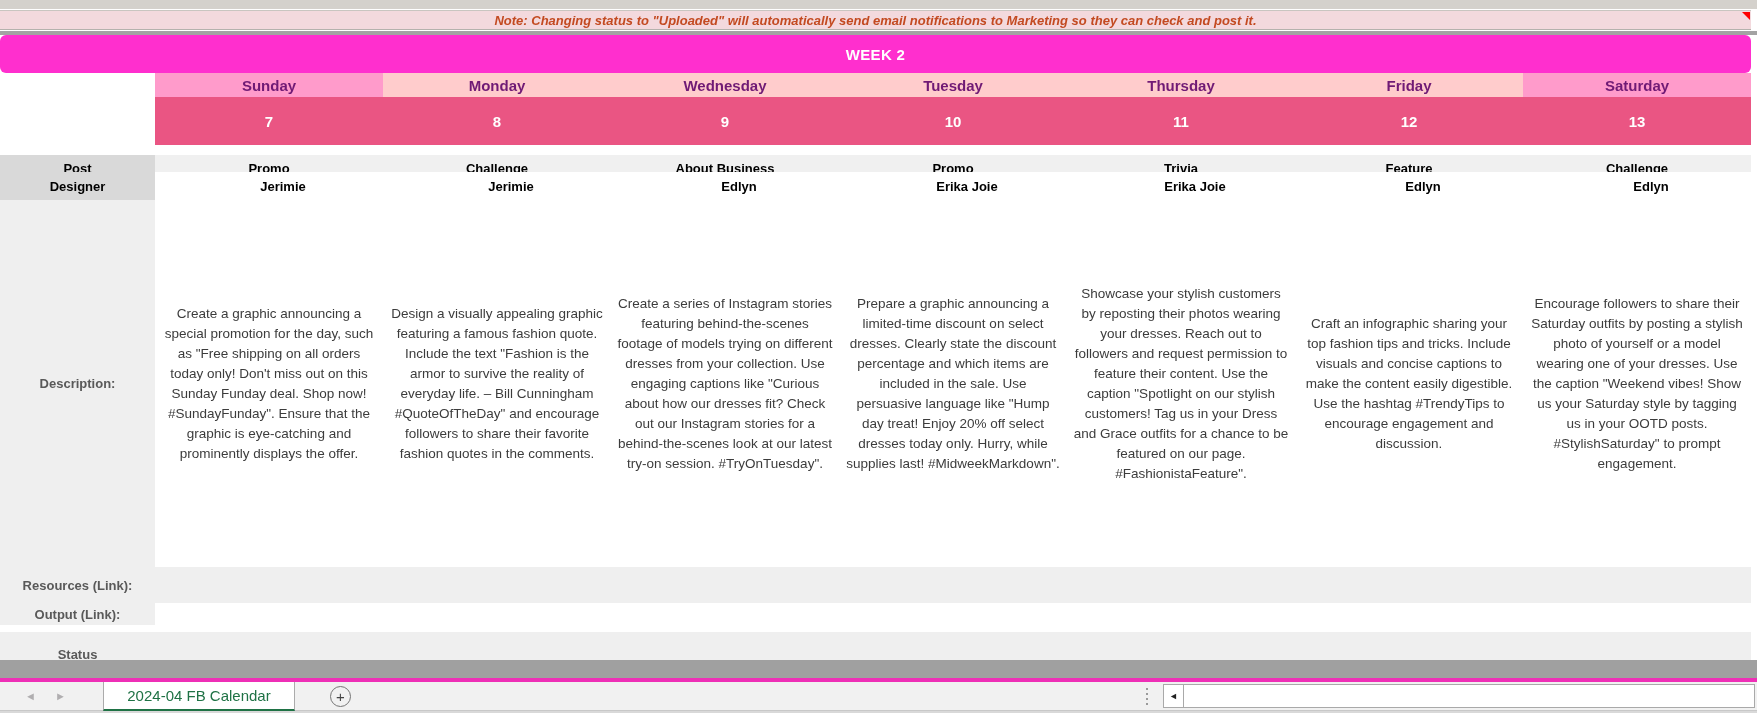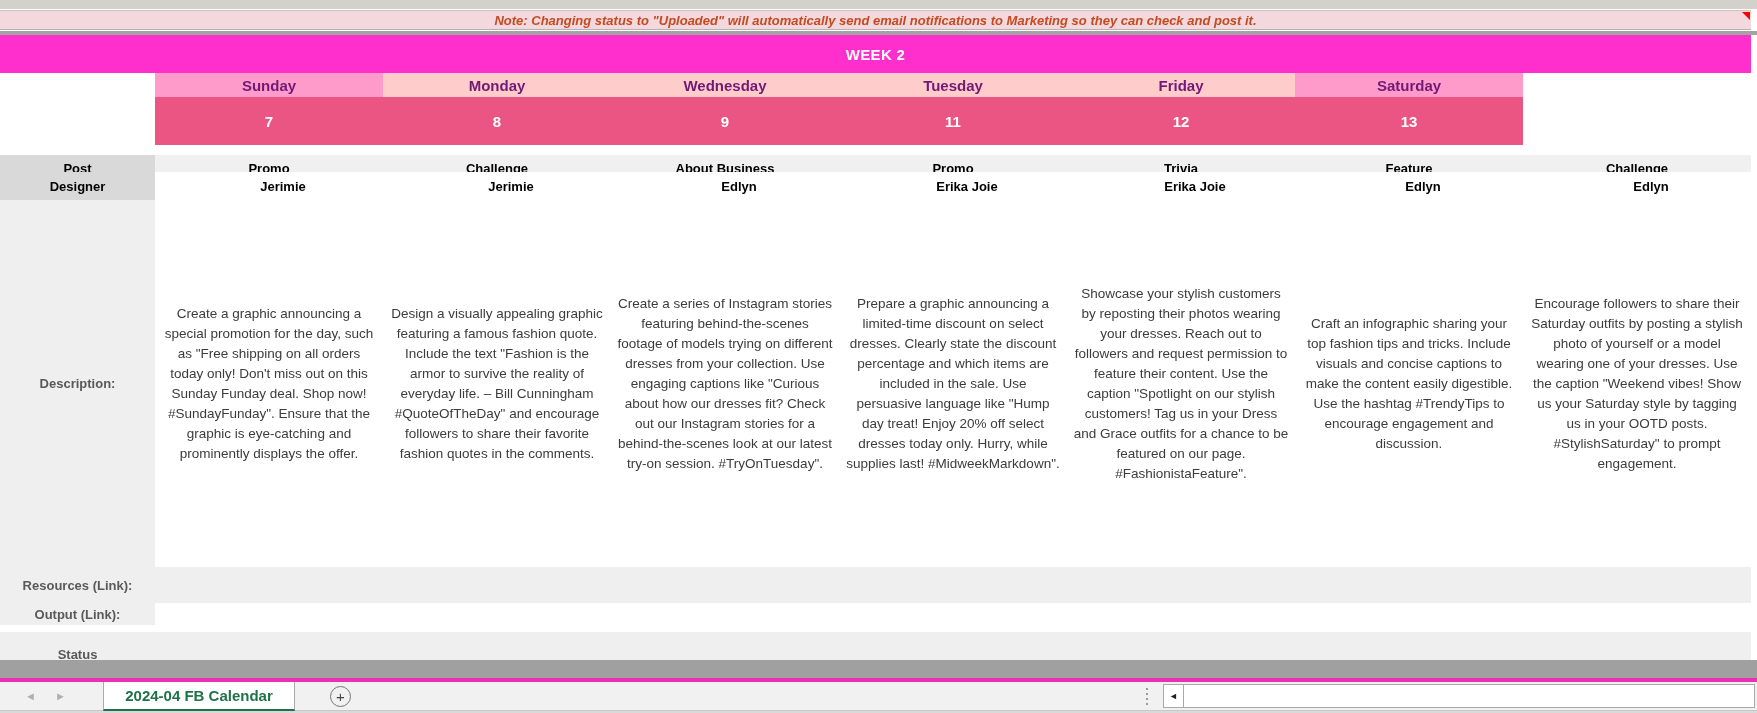--- a/index.html
+++ b/index.html
@@ -12,21 +12,21 @@
   .top-strip   { top:0; width:1757px; height:10px; background:#d4d1cc; border-bottom:1px solid #ffffff; }
   .note-row    { top:10px; width:1751px; height:20px; background:#f3d9dd; border-top:1px solid #c9c5c0; border-bottom:1px solid #b5b2ad;
                  display:flex; align-items:center; justify-content:center; }
   .note-text   { color:#c34a21; font-weight:bold; font-style:italic; font-size:13px; }
   .note-tri    { position:absolute; right:1px; top:1px; width:0; height:0;
                  border-left:8px solid transparent; border-top:8px solid #ff0000; }
   .gray-div    { top:31px; width:1757px; height:4px; background:#a3a3a3; }
 
   
   .week-row    { top:35px; width:1751px; height:38px; background:#ff2fce;
-                 display:flex; align-items:center; justify-content:center; }
+                 display:flex; align-items:center; justify-content:center;border-radius:6px; }
   .week-text   { color:#ffffff; font-weight:bold; font-size:15px; letter-spacing:.3px; }
 
   
   .cal-row { position:absolute; left:0; width:1751px; display:grid; grid-template-columns:155px repeat(7,228px); }
   .cell    { display:flex; align-items:center; justify-content:center; text-align:center; }
 
   .row-days     { top:73px;  height:24px; }
   .row-dates    { top:97px;  height:48px; }
   .row-post     { top:155px; height:27px; }
   .row-designer { top:172px; height:28px; }
@@ -54,21 +54,21 @@
   .line-magenta { top:678px; width:1757px; height:4px;  background:#ee2fb6; }
 
   
   .tab-bar { top:682px; width:1757px; height:29px; background:#f1f1f1; border-bottom:1px solid #c8c8c8; }
   .navarr  { position:absolute; top:8px; font-size:11px; color:#b0aeb0; cursor:default; }
   .nav-l   { left:25px; }
   .nav-r   { left:55px; }
   .sheet-tab { position:absolute; left:103px; top:0; width:192px; height:29px; background:#ffffff;
                border-left:1px solid #ababab; border-right:1px solid #ababab; border-bottom:2px solid #1f7245;
                display:flex; align-items:center; justify-content:center;
-               color:#1f7245; font-weight:bold; font-size:15px; }
+               color:#1f7245; font-weight:normal; font-size:15px; }
   .add-btn { position:absolute; left:330px; top:4px; width:21px; height:21px; border:1px solid #757575; border-radius:50%;
              display:flex; align-items:center; justify-content:center; color:#444444; font-size:15px; line-height:1; background:transparent; }
   .grip    { position:absolute; left:1146px; top:6px; display:flex; flex-direction:column; gap:3px; }
   .grip i  { width:2px; height:2px; background:#9a9a9a; display:block; }
   .hscroll { position:absolute; left:1163px; top:2px; width:592px; height:24px; background:#ffffff; border:1px solid #a9a9a9; display:flex; }
   .hs-arrow{ width:20px; height:100%; border-right:1px solid #a9a9a9; display:flex; align-items:center; justify-content:center;
              font-size:9px; color:#222222; }
   .hs-track{ flex:1; background:#ffffff; }
   .bottom-strip { top:711px; width:1757px; height:2px; background:#d9d9d9; }
 </style>
@@ -85,29 +85,31 @@
 <div class="abs week-row">
   <span class="week-text">WEEK 2</span>
 </div>
 
 <div class="cal-row row-days">
   <div class="cell"></div>
   <div class="cell day weekend">Sunday</div>
   <div class="cell day weekday">Monday</div>
   <div class="cell day weekday">Wednesday</div>
   <div class="cell day weekday">Tuesday</div>
+  <div class="cell day weekday">Thursday</div>
   <div class="cell day weekday">Friday</div>
   <div class="cell day weekend">Saturday</div>
 </div>
 
 <div class="cal-row row-dates">
   <div class="cell"></div>
   <div class="cell date">7</div>
   <div class="cell date">8</div>
   <div class="cell date">9</div>
+  <div class="cell date">10</div>
   <div class="cell date">11</div>
   <div class="cell date">12</div>
   <div class="cell date">13</div>
 </div>
 
 <div class="cal-row row-post">
   <div class="cell lbl-dark">Post</div>
   <div class="cell postband">Promo</div>
   <div class="cell postband">Challenge</div>
   <div class="cell postband">About Business</div>

